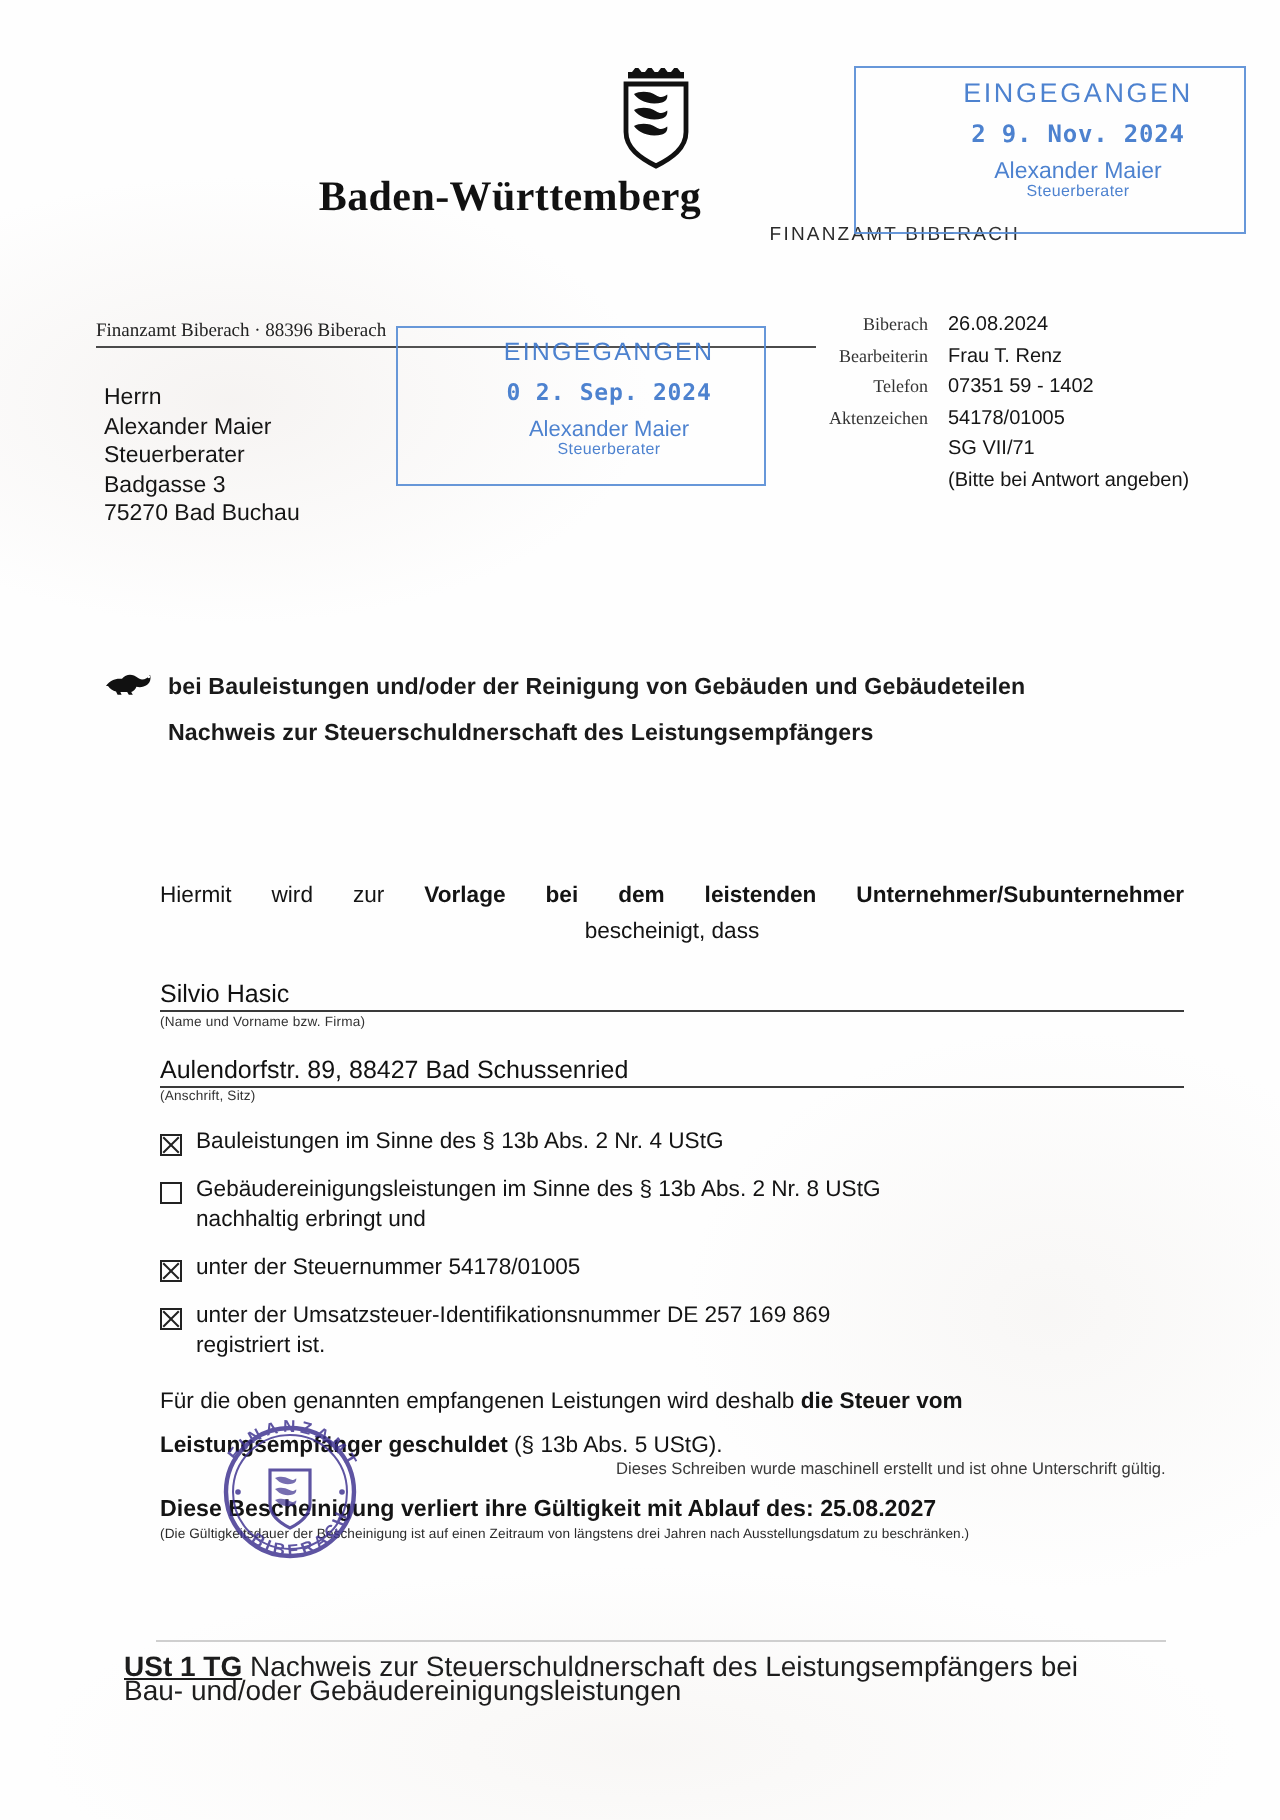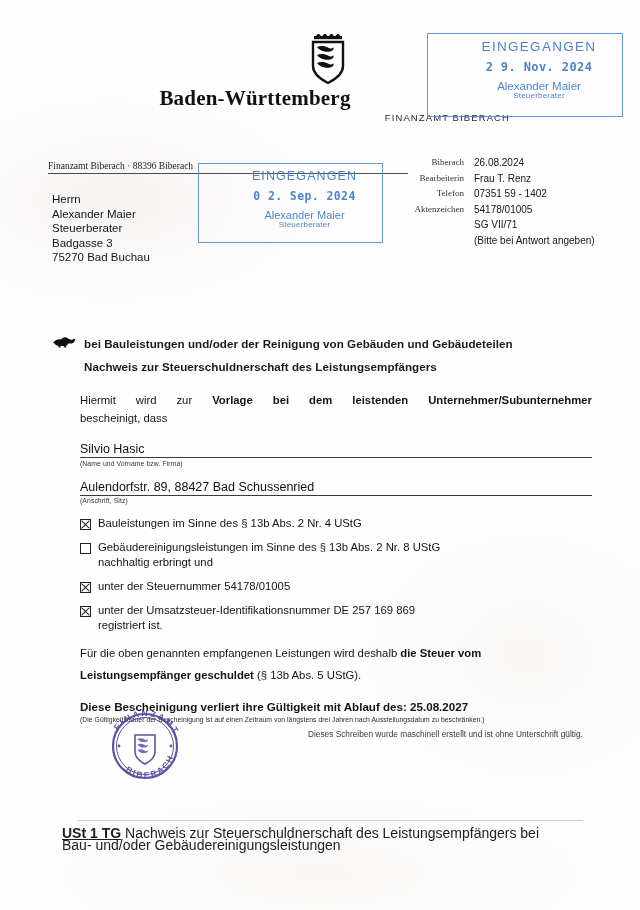--- a/index.html
+++ b/index.html
@@ -178,22 +178,23 @@
     left: 80px;
     top: 392px;
     width: 512px;
     font-size: 11.3px;
     color: #141414;
   }
   .p-justified {
     text-align: justify;
     text-align-last: justify;
     line-height: 16px;
-  }
-  .p-normal { line-height: 21px; }
+    margin-top: 48px;
+  }
+  .p-normal { line-height: 21px; text-align: center; }
   strong { font-weight: 700; }
 
   .field {
     margin-top: 13px;
     border-bottom: 0.9px solid #3a3a3a;
     font-size: 12.5px;
     padding-bottom: 1px;
     color: #111;
     width: 100%;
   }

